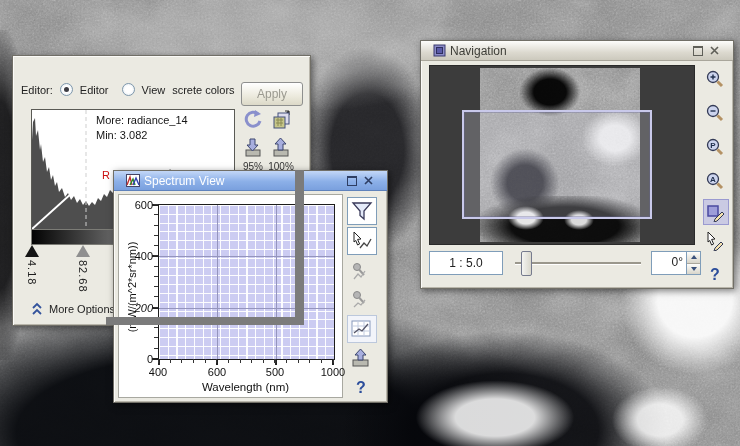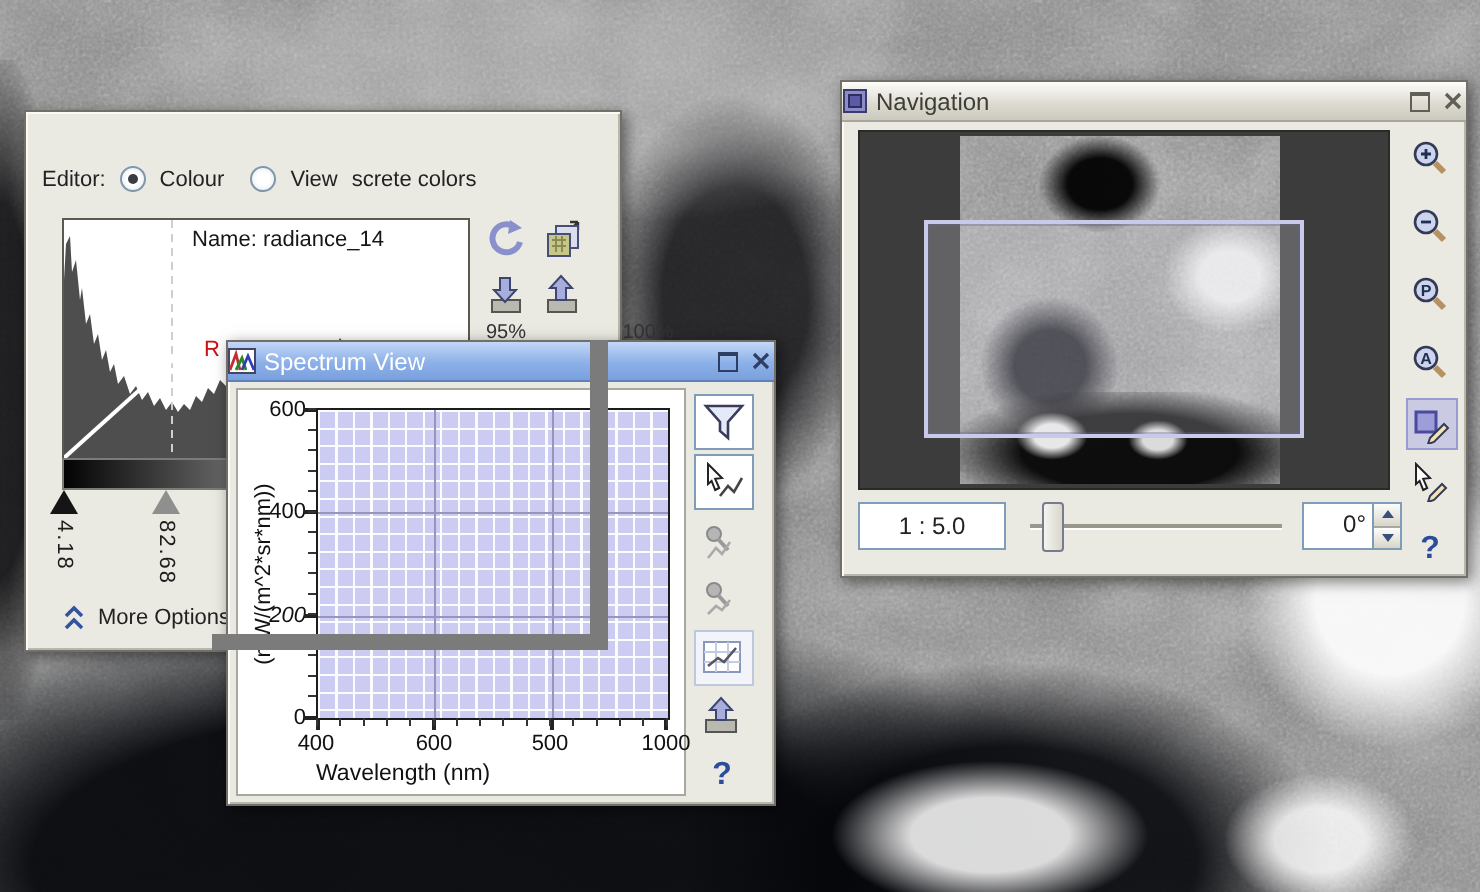--- a/index.html
+++ b/index.html
@@ -6,21 +6,21 @@
   body{width:740px;height:446px;overflow:hidden;position:relative;
        font-family:"Liberation Sans",sans-serif;font-size:11px;color:#222;
        background:#8e8e8e;}
   .abs{position:absolute;}
   
   #bg{left:0;top:0;z-index:0;}
   .blob{position:absolute;pointer-events:none;}
   
   .win{position:absolute;background:#ebeae2;border:1px solid #716f67;
        box-shadow:2px 2px 7px rgba(0,0,0,.5), inset 1px 1px 0 #fbfaf7, inset -1px -1px 0 #b9b6ab;}
-  .tbar{height:19px;display:flex;align-items:center;gap:4px;padding:0 0;
+  .tbar{height:19px;display:flex;align-items:center;gap:4px;padding:0 12px;
         background:linear-gradient(#fdfdfb,#dcd9cf 60%,#ccc9bd);
         border-bottom:1px solid #a9a69b;}
   .tbar .ttl{flex:1;font-size:12px;color:#3e3e38;white-space:nowrap;overflow:hidden;}
   .tbar.blue{background:linear-gradient(#c3d7f7,#8cb0e8 55%,#7aa0de);border-bottom:1px solid #5f82bb;}
   .tbar.blue .ttl{color:#fff;}
   .wbtn{width:13px;height:12px;display:flex;align-items:center;justify-content:center;cursor:pointer;}
   .floatglyph{width:8px;height:7px;border:1px solid #5f5f58;border-top-width:2px;background:transparent;}
   .blue .floatglyph{border-color:#2e3e63;}
   
   .xpbtn{background:linear-gradient(#ffffff,#eceadd 60%,#dcd9c8);border:1px solid #8e8f8e;
@@ -52,21 +52,21 @@
         repeating-linear-gradient(to bottom,rgba(255,255,255,.95) 0 1px,transparent 1px 8.8px);}
   .gmajv{position:absolute;top:0;bottom:0;width:1px;background:#9595bd;}
   .gmajh{position:absolute;left:0;right:0;height:1px;background:#9595bd;}
   .ytick{position:absolute;width:26px;text-align:right;font-size:11px;color:#111;}
   .xtick{position:absolute;width:34px;text-align:center;font-size:11px;color:#111;}
   .tickmark{position:absolute;background:#222;}
   .minorx{position:absolute;height:4px;background:repeating-linear-gradient(to right,#333 0 1px,transparent 1px 11.65px);}
   .minory{position:absolute;width:4px;background:repeating-linear-gradient(to bottom,#333 0 1px,transparent 1px 10.26px);}
   #sv .ylab{position:absolute;left:-62px;top:86px;width:150px;text-align:center;font-size:11px;color:#111;
             transform:rotate(-90deg);}
-  #sv .xlab{position:absolute;left:39px;top:186px;width:175px;text-align:left;font-size:11.5px;color:#111;}
+  #sv .xlab{position:absolute;left:39px;top:186px;width:175px;text-align:center;font-size:11.5px;color:#111;}
   .svtool{position:absolute;left:230px;width:28px;height:26px;display:flex;align-items:center;justify-content:center;cursor:pointer;}
   .svtool.on{background:#fff;border:1px solid #7f9db9;}
   .svtool.lt{background:#f2f4fa;border:1px solid #bcc8dc;}
   
   #nav{left:420px;top:40px;width:312px;height:247px;z-index:10;}
   #nav .view{position:absolute;left:8px;top:24px;width:264px;height:178px;background:#3c3c3c;overflow:hidden;border:1px solid #2a2a2a;}
   #nav .thumbwrap{position:absolute;left:50px;top:2px;width:160px;height:174px;overflow:hidden;}
   #nav .selrect{position:absolute;left:32px;top:44px;width:186px;height:105px;
        border:2px solid #c9c9ea;background:rgba(235,235,250,.22);
        box-shadow:inset 0 0 0 1px rgba(100,100,150,.35);cursor:move;}
@@ -209,39 +209,43 @@
         </span>
     </span>
   </div>
 </div>
 
 <div id="cm" class="win">
 
   <div class="row1">
     <span>Editor:</span>
     <span class="radio sel"></span>
-    <span>Colour</span>
+    <span>Editor</span>
     <span class="radio" style="margin-left:6px;"></span>
     <span>View</span>
     <span>screte colors</span>
+  </div>
+  <div class="xpbtn" style="position:absolute;left:228px;top:26px;width:60px;height:22px;color:#9b9a90;font-size:12px;">
+    <span>Apply</span>
   </div>
 
   <div class="histobox">
     <svg width="202" height="119">
       <path fill="#4e4e4e" d="M0,119 L0,30 L1,12 L3,8 L4,26 L6,20 L8,40 L9,34 L11,52 L13,47 L15,62 L17,57 L19,70 L21,65
         L23,76 L25,72 L27,82 L30,78 L33,87 L36,83 L39,90 L42,86 L45,93 L48,89 L51,95 L54,91 L57,96 L60,92
         L63,95 L66,88 L69,91 L72,84 L75,87 L78,80 L81,83 L84,76 L87,79 L90,72 L93,75 L96,68 L99,71 L102,65
         L105,69 L108,63 L111,67 L114,62 L117,66 L120,61 L123,65 L126,60 L129,64 L132,60 L135,64 L138,59 L141,63
         L144,60 L147,64 L150,61 L153,66 L156,62 L159,67 L162,63 L165,68 L168,64 L171,69 L174,66 L177,71 L180,68
         L183,73 L186,70 L189,75 L192,72 L195,77 L198,74 L201,78 L202,80 L202,119 Z"></path>
       <line x1="54" y1="0" x2="54" y2="119" stroke="#cfcfcf" stroke-width="1" stroke-dasharray="4 3"></line>
       <line x1="0" y1="119" x2="132" y2="0" stroke="#ffffff" stroke-width="2"></line>
     </svg>
     <div class="info">
-      <div>Name: radiance_14</div>
+      <div>More: radiance_14</div>
+      <div>Min: 3.082</div>
     </div>
     <div class="rough">R</div>
   </div>
 
   <div class="grad"></div>
   <div class="tri" style="left:12px;top:189px;border-bottom:12px solid #151515;"></div>
   <div class="tri" style="left:63px;top:189px;border-bottom:12px solid #8f8f8f;"></div>
   <div class="vtext" style="position:absolute;left:13px;top:204px;">4.18</div>
   <div class="vtext" style="position:absolute;left:64px;top:204px;">82.68</div>
 
@@ -265,21 +269,21 @@
       <polygon points="8,2 13,2 13,8 16,8 10.5,14 5,8 8,8" fill="#a7aede" stroke="#3c466e"></polygon>
     </svg>
   </div>
   <div class="cmicon" style="left:256px;top:80px;">
     <svg width="22" height="22">
       <rect x="4" y="13" width="14" height="6" fill="#b9b9b0" stroke="#555"></rect>
       <polygon points="10.5,1 16,7 13,7 13,13 8,13 8,7 5,7" fill="#a7aede" stroke="#3c466e"></polygon>
     </svg>
   </div>
   <div class="pctlbl" style="left:226px;top:105px;">95%</div>
-  <div class="pctlbl" style="left:254px;top:105px;margin-left:43px;">100%</div>
+  <div class="pctlbl" style="left:254px;top:105px;">100%</div>
 
   <div class="moreopt">
     <svg width="12" height="13">
       <path d="M2 6 L6 2 L10 6 M2 12 L6 8 L10 12" fill="none" stroke="#33539c" stroke-width="1.8"></path>
     </svg>
     <span>More Options</span>
   </div>
 </div>
 
 <div id="sv" class="win">

